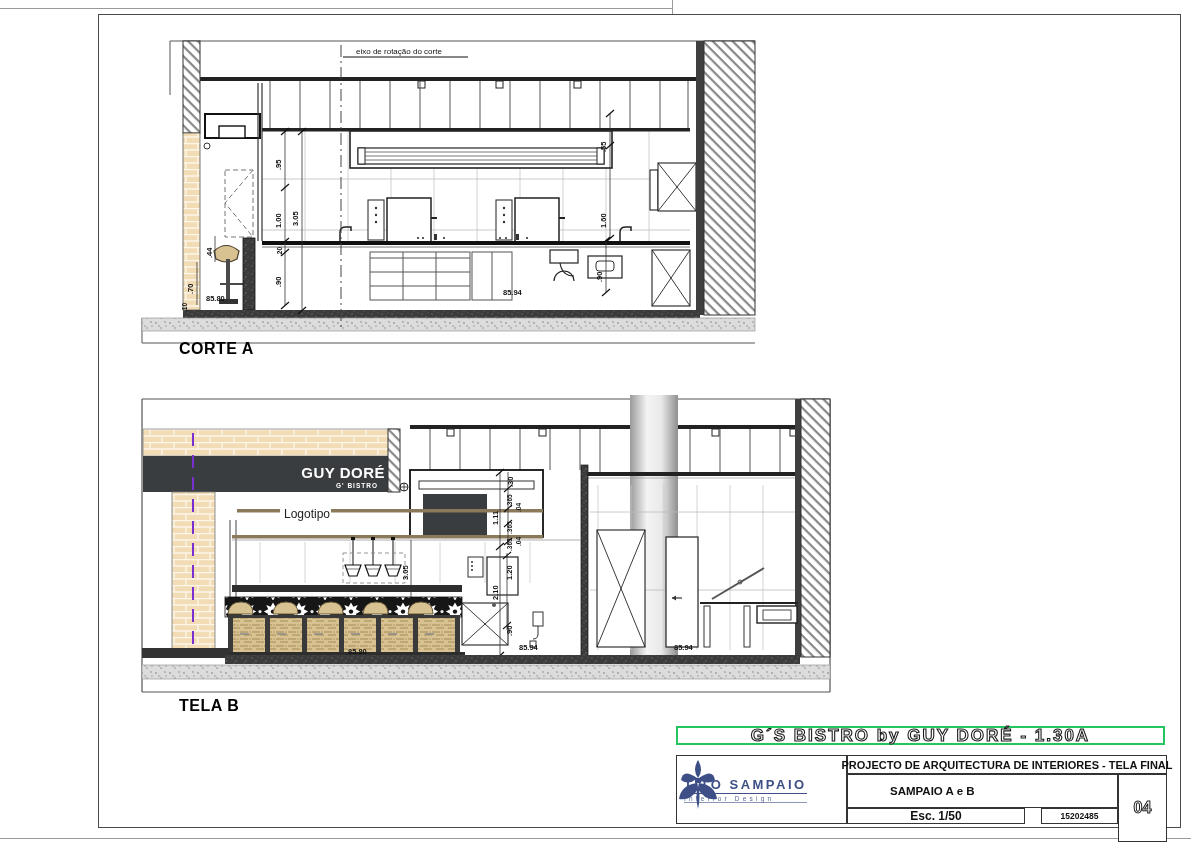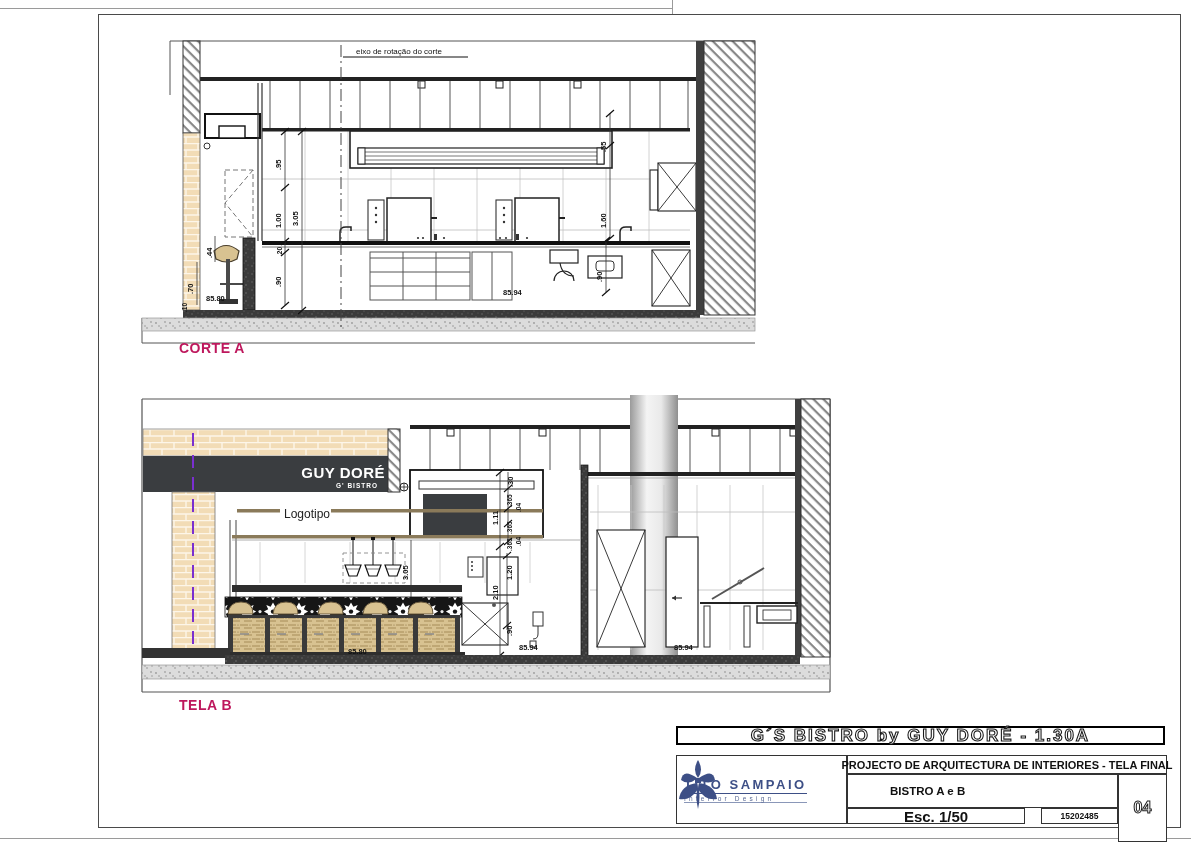--- a/index.html
+++ b/index.html
@@ -2,45 +2,45 @@
 <html><head>
 <meta charset="utf-8">
 <style>
   html,body{margin:0;padding:0;background:#fff;}
   .page{position:relative;width:1191px;height:842px;background:#fff;overflow:hidden;
         font-family:"Liberation Sans",sans-serif;color:#111;}
   .paper-line{position:absolute;background:#9a9a9a;}
   .sheet-border{position:absolute;left:98px;top:14px;width:1081px;height:812px;
                 border:1.6px solid #4a4a4a;}
   svg{position:absolute;left:0;top:0;}
-  .corte-label{position:absolute;font-weight:bold;font-size:14px;letter-spacing:.5px;color:#be185d;}
+  .corte-label{position:absolute;font-weight:bold;font-size:16px;letter-spacing:.5px;color:#000000;}
   .dim{font:bold 7.5px "Liberation Sans",sans-serif;fill:#111;}
   .dimsm{font:bold 6.5px "Liberation Sans",sans-serif;fill:#111;}
   .lvl{font:bold 7.5px "Liberation Sans",sans-serif;fill:#111;}
   .note{font:8px "Liberation Sans",sans-serif;fill:#111;}
   .signmain{font:bold 15px "Liberation Sans",sans-serif;fill:#fff;letter-spacing:.5px;}
   .signsub{font:bold 6.5px "Liberation Sans",sans-serif;fill:#fff;letter-spacing:1px;}
   .callout{font:12px "Liberation Sans",sans-serif;fill:#222;}
   
-  .banner{position:absolute;left:676px;top:726px;width:489px;height:19px;border:2px solid #000000;
+  .banner{position:absolute;left:676px;top:726px;width:489px;height:19px;border:2px solid #22c55e;
           display:flex;align-items:center;justify-content:center;box-sizing:border-box;}
   .banner span{font-weight:800;font-size:17px;letter-spacing:2px;color:#fff;
                -webkit-text-stroke:1.1px #1a1a1a;white-space:nowrap;}
   .tblock{position:absolute;left:676px;top:755px;width:491px;height:69px;box-sizing:border-box;}
   .cell{position:absolute;border:1.4px solid #333;box-sizing:border-box;background:#fff;
         display:flex;align-items:center;}
   .c-logo{left:0;top:0;width:171px;height:69px;justify-content:flex-start;padding-left:4px;}
   .c-proj{left:171px;top:0;width:320px;height:19px;justify-content:center;
           font-weight:bold;font-size:11px;white-space:nowrap;}
   .c-title{left:171px;top:19px;width:271px;height:34px;padding-left:42px;
            font-weight:bold;font-size:11.5px;}
   .c-num{left:442px;top:19px;width:49px;height:68px;justify-content:center;}
   .c-num span{font-weight:800;font-size:16px;color:#fff;-webkit-text-stroke:1px #1a1a1a;}
   .c-esc{left:171px;top:53px;width:178px;height:16px;justify-content:center;
-         font-weight:bold;font-size:15px;align-items:center;}
+         font-weight:bold;font-size:12px;align-items:center;}
   .c-date{left:365px;top:53px;width:77px;height:16px;justify-content:center;
           font-weight:bold;font-size:8.5px;}
   .logo-text{display:flex;flex-direction:column;margin-left:3px;}
   .logo-name{font-weight:bold;font-size:13px;letter-spacing:2.5px;color:#3d4f86;
              border-bottom:1px solid #3d4f86;padding-bottom:1px;white-space:nowrap;}
   .logo-sub{font-size:6.5px;letter-spacing:3.2px;color:#5a6a96;margin-top:1px;
             border-bottom:1px solid #8a97b8;white-space:nowrap;}
 </style>
 </head>
 <body>
@@ -435,21 +435,21 @@
       </svg>
       <div class="logo-text">
         <span class="logo-name">TITO SAMPAIO</span>
         <span class="logo-sub">Interior Design</span>
       </div>
     </div>
     <div class="cell c-proj">
       <span>PROJECTO DE ARQUITECTURA DE INTERIORES  -  TELA FINAL</span>
     </div>
     <div class="cell c-title">
-      <span>BISTRO A e B</span>
+      <span>SAMPAIO A e B</span>
     </div>
     <div class="cell c-num">
       <span>04</span>
     </div>
     <div class="cell c-esc">
       <span>Esc. 1/50</span>
     </div>
     <div class="cell c-date">
       <span>15202485</span>
     </div>

